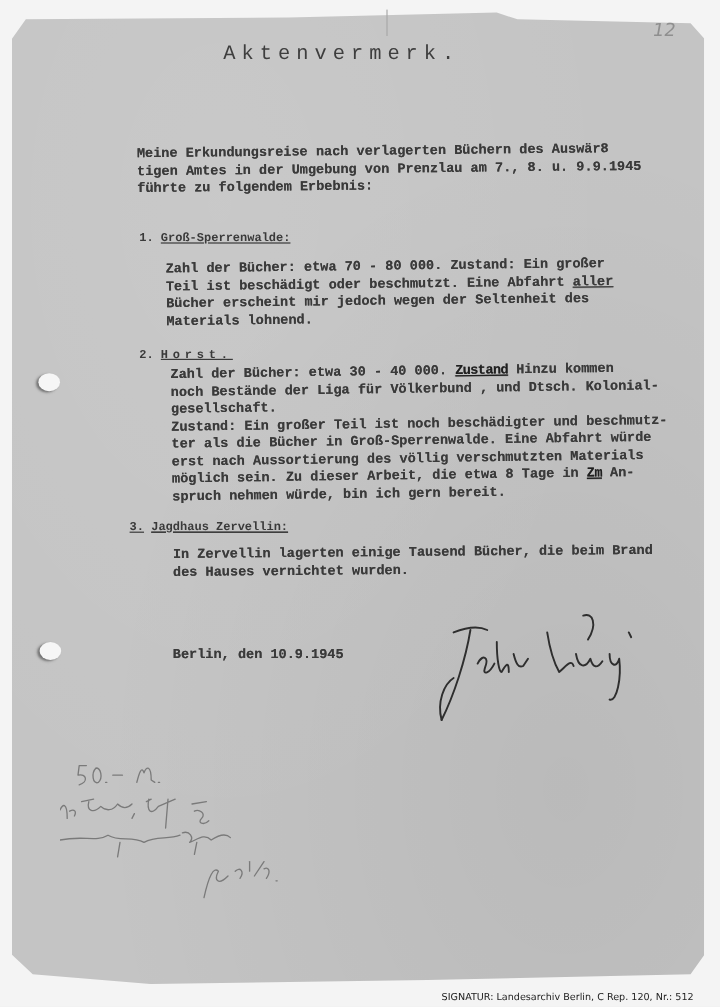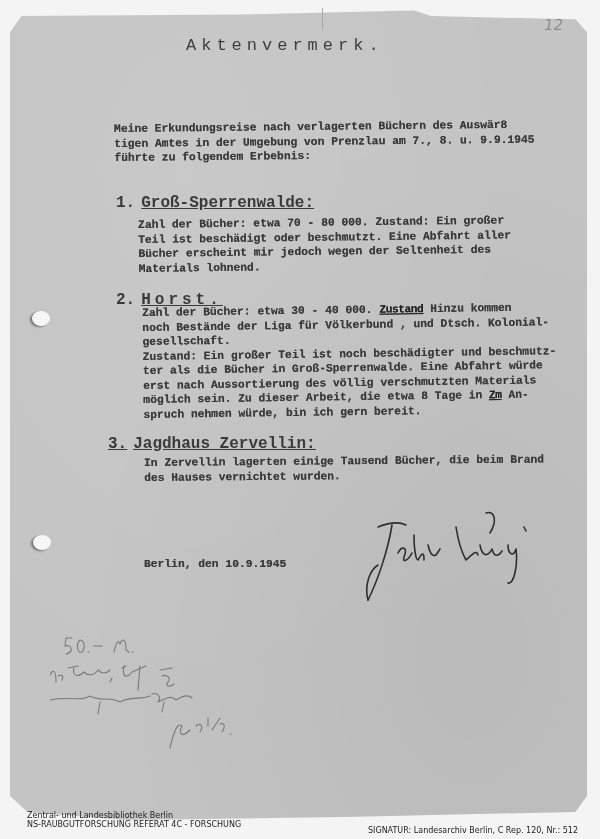--- a/index.html
+++ b/index.html
@@ -68,46 +68,46 @@
     }
     .typed {
       position: absolute;
       font-size: 11.3px;
       line-height: 14.5px;
       color: #3a3a3a;
       white-space: pre;
       font-weight: bold;
       text-shadow: 0 0 0.4px #555;
     }
-    .typed .u { }
+    .typed .u { text-decoration: underline; }
     .typed .x { letter-spacing: -0.5px; color: #202020; text-decoration: underline; }
 
     .intro { left: 114px; top: 122px; transform: rotate(-0.6deg); transform-origin: left top; }
 
     .sec-head {
       position: absolute;
-      font-size: 16px;
+      font-size: 10px;
       font-weight: bold;
       color: #3a3a3a;
       white-space: pre;
     }
     .sec-head .num { margin-right: 6px; }
     .sec-head .lbl { text-decoration: underline; }
     .sec-head .spaced { letter-spacing: 4px; }
 
     .s1h { left: 116px; top: 194px; }
     .s1b { left: 138px; top: 218px; transform: rotate(-0.7deg); transform-origin: left top; }
 
     .s2h { left: 116px; top: 291px; }
     .s2b { left: 142px; top: 306px; transform: rotate(-0.8deg); transform-origin: left top; }
 
     .s3h { left: 108px; top: 435px; text-decoration: underline; }
     .s3b { left: 144px; top: 456px; transform: rotate(-0.5deg); transform-origin: left top; }
 
-    .dateline { left: 144px; top: 557px; }
+    .dateline { left: 144px; top: 539px; }
     .addr { left: 387px; top: 589px; line-height: 14px; }
 
     .signature {
       position: absolute;
       left: 358px;
       top: 505px;
       width: 190px;
       height: 100px;
     }
 
@@ -212,16 +212,14 @@
 
       <path d="M120 118 C 124 100, 128 92, 132 96 C 128 104, 132 108, 140 100"></path>
       <path d="M146 96 C 150 92, 154 96, 150 102"></path>
       <path d="M158 88 L 158 96"></path>
       <path d="M162 100 L 170 88"></path>
       <path d="M170 94 C 174 92, 176 96, 172 102"></path>
       <path d="M180 104 L 181 104"></path>
     </g>
   </svg>
 
-  <div class="footer footer-left"><span>Zentral- und Landesbibliothek Berlin</span>
-<span>NS-RAUBGUTFORSCHUNG REFERAT 4C - FORSCHUNG</span></div>
   <div class="footer footer-right">SIGNATUR: Landesarchiv Berlin, C Rep. 120, Nr.: 512</div>
 </div>
 
 </body></html>

